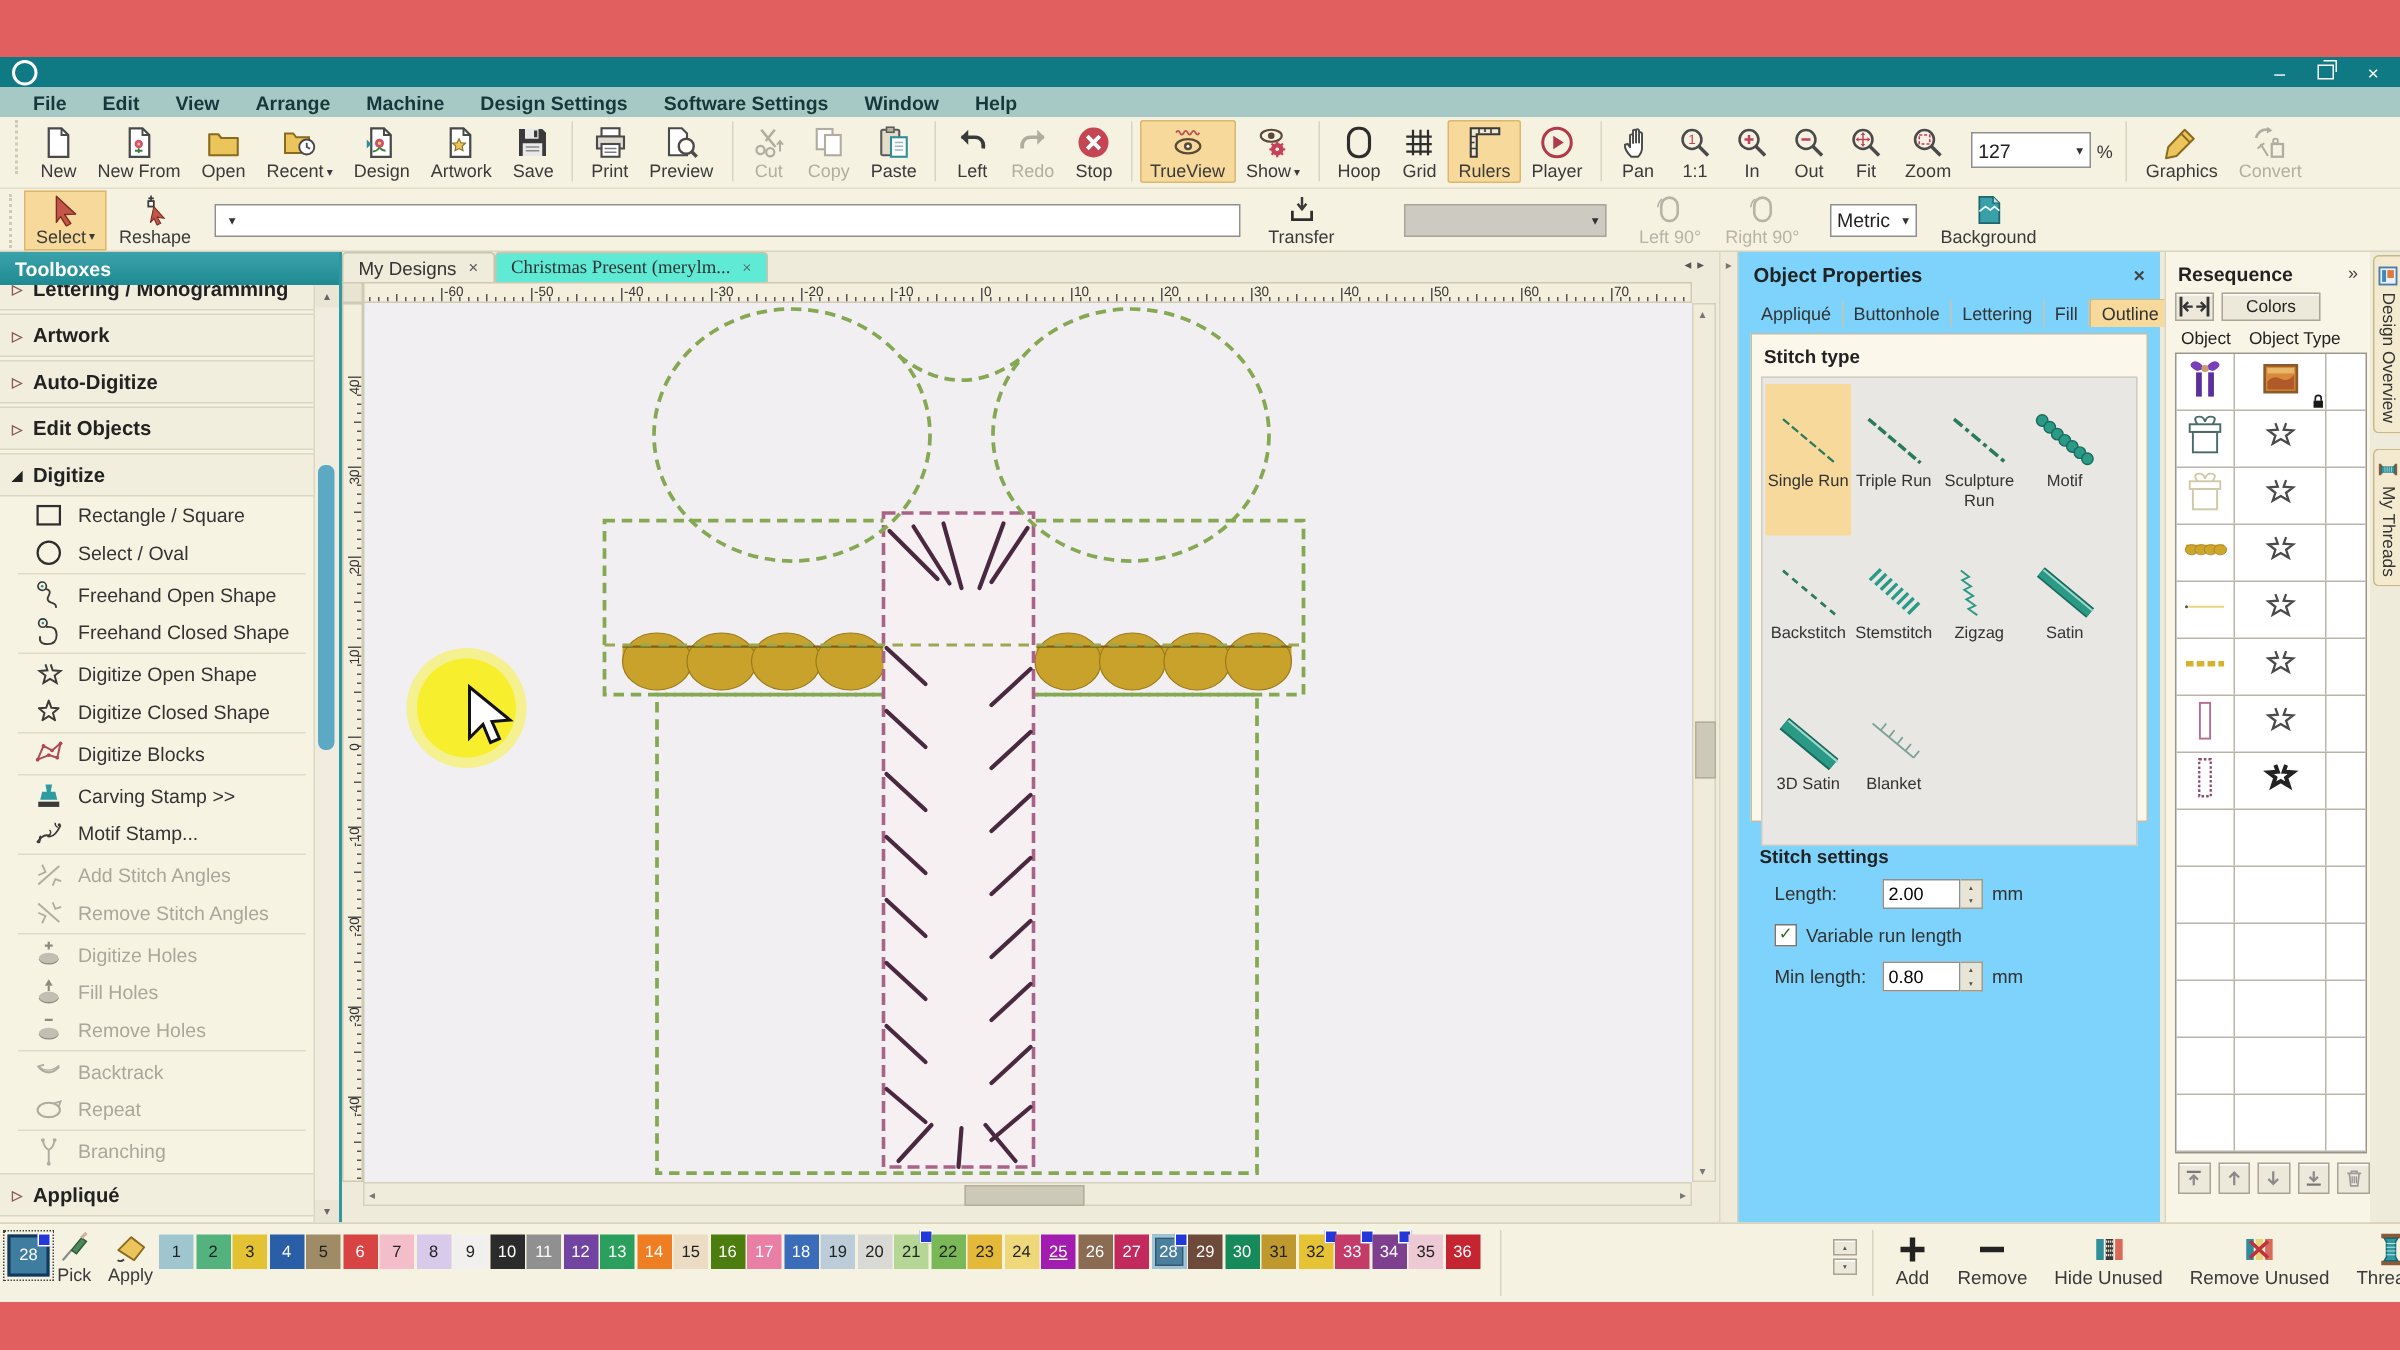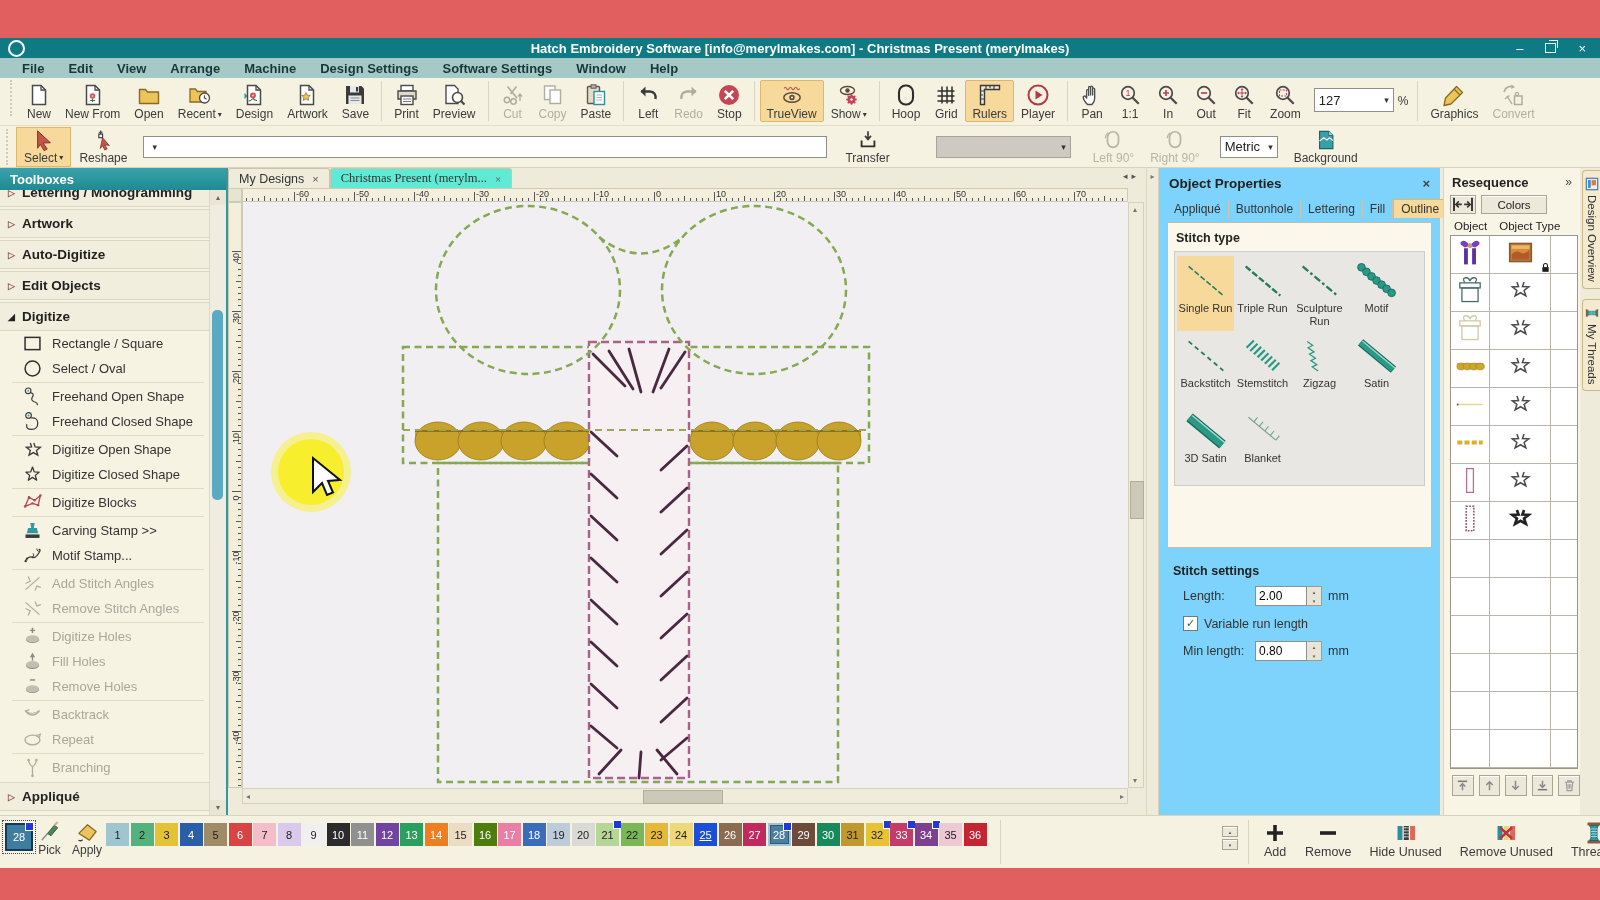--- a/index.html
+++ b/index.html
@@ -78,21 +78,21 @@
   .objprops{position:absolute;left:1158px;top:0;width:282px;height:647px;background:#7dd3fc;border-left:1px solid #d8d3bd;box-sizing:border-box;}
   .op-header{height:26px;display:flex;align-items:center;font-size:13.5px;font-weight:bold;color:#222;padding:2px 10px 0;}
   .op-close{margin-left:auto;font-size:13px;color:#444;}
   .op-tabs{display:flex;align-items:flex-end;padding-left:8px;height:22px;}
   .op-tab{font-size:12px;color:#333;padding:2px 7px;border-right:1px solid #c9c4ae;white-space:nowrap;}
   .op-tab.selected{background:#f6d99b;border:1px solid #dcb76e;border-bottom:none;border-radius:2px 2px 0 0;}
   .op-tab-arrows{margin-left:auto;font-size:9px;color:#444;padding-right:6px;letter-spacing:3px;}
   .op-box{margin:4px 8px 0;border:1px solid #c2bda8;background:#fbf7ea;height:326px;box-sizing:border-box;padding:6px 6px;}
   .op-box-title{font-size:12.5px;font-weight:bold;color:#222;margin:2px 0 6px 2px;}
   .st-grid{background:#e9e7e4;border:1px solid #cfccc4;display:flex;flex-wrap:wrap;padding:4px 2px;box-sizing:border-box;}
-  .st-cell{width:57px;display:flex;flex-direction:column;align-items:center;padding:4px 0;}
+  .st-cell{width:57px;display:flex;flex-direction:column;align-items:center;padding:17px 0;}
   .st-cell.selected{background:#f6d99b;}
   .st-cell .ic svg{width:50px;height:42px;display:block;}
   .st-cell .lb{font-size:11px;color:#333;text-align:center;line-height:1.15;height:25px;}
   .op-set-title{font-size:12.5px;font-weight:bold;color:#222;margin:16px 0 8px 14px;}
   .op-row{display:flex;align-items:center;font-size:12.5px;color:#333;margin:0 0 10px 24px;}
   .op-row .rl{width:72px;}
   .spinwrap{display:flex;align-items:stretch;height:20px;}
   .spinput{width:44px;border:1px solid #8f8f8f;font-size:12px;padding:0 3px;font-family:"Liberation Sans",sans-serif;}
   .spin{width:14px;border:1px solid #9f9b8d;border-left:none;background:#e8e4d6;display:flex;flex-direction:column;}
   .spin span{flex:1;font-size:5px;color:#555;display:flex;align-items:center;justify-content:center;}
@@ -144,21 +144,20 @@
   .band-top{position:absolute;left:0;top:0;width:1600px;height:38px;background:#e25f5f;}
   .grip{width:4px;height:36px;border-left:2px dotted #cfcab2;margin-right:4px;}
 </style>
 </head>
 <body>
 
 <div class="band-top"></div>
 
 <div class="titlebar">
   <span class="app-logo"></span>
-  <span class="title-text">Hatch Embroidery Software [info@merylmakes.com] - Christmas Present (merylmakes)</span>
   <span class="win-controls">
     <span>–</span>
     <span class="restore-box"></span>
     <span>×</span>
   </span>
 </div>
 
 <div class="menubar">
 
     <span class="menu-item">File</span>
@@ -1872,21 +1871,21 @@
       <span class="swatch" style="background: rgb(228, 185, 58);">
         <span>23</span>
 
       </span>
 
       <span class="swatch" style="background: rgb(239, 216, 122);">
         <span>24</span>
 
       </span>
 
-      <span class="swatch dark" style="background: #1d4ed8; text-decoration: underline;">
+      <span class="swatch dark" style="background: #a21caf; text-decoration: underline;">
         <span>25</span>
 
       </span>
 
       <span class="swatch dark" style="background: rgb(140, 107, 83);">
         <span>26</span>
 
       </span>
 
       <span class="swatch dark" style="background: rgb(194, 42, 94);">

